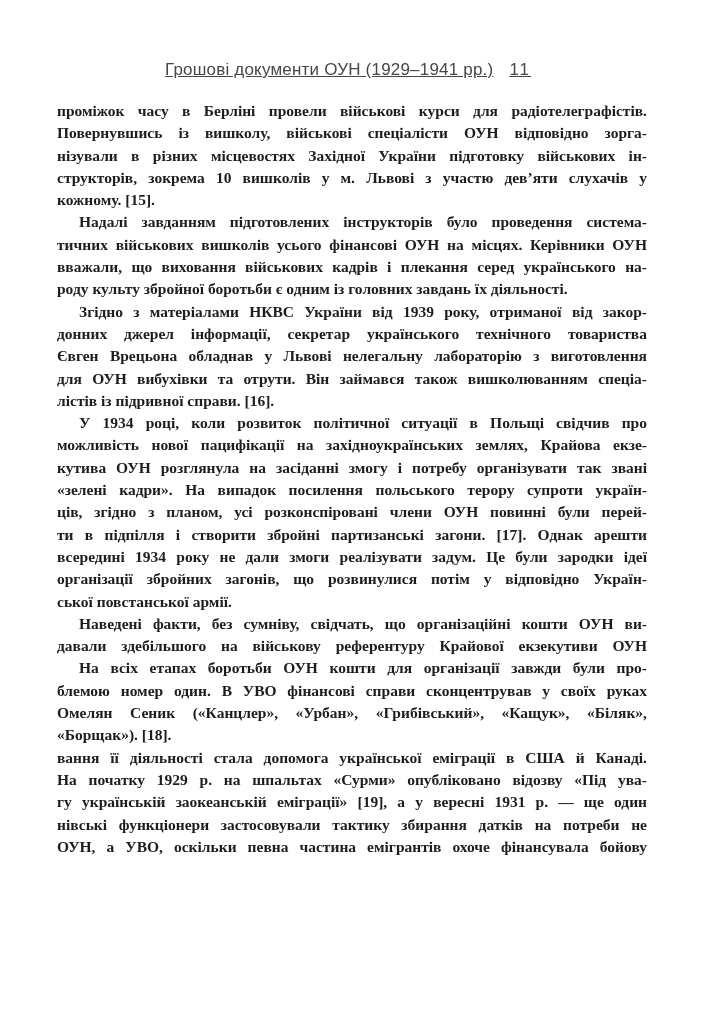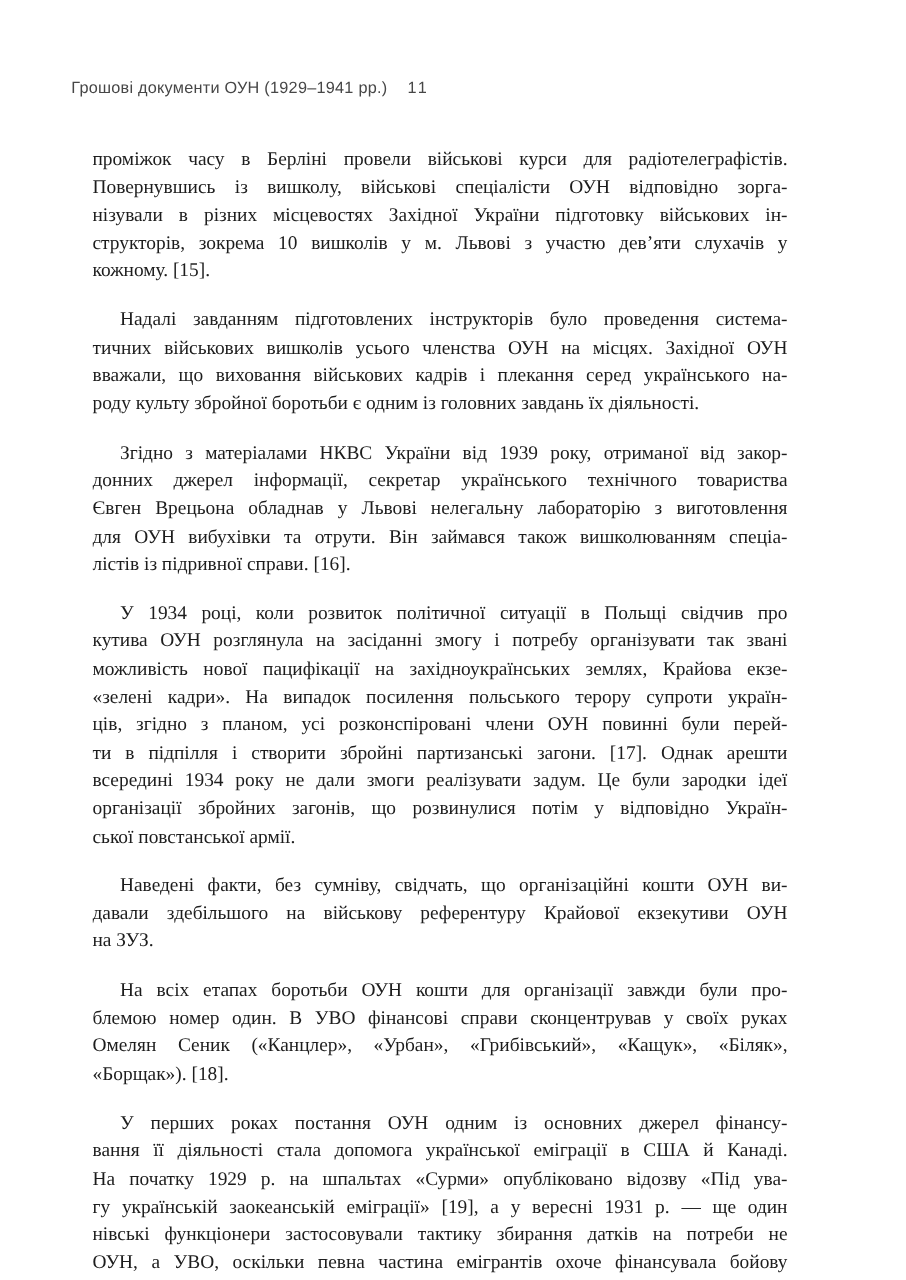--- a/index.html
+++ b/index.html
@@ -14,46 +14,48 @@
     background: #ffffff;
     overflow: hidden;
     font-family: "Liberation Serif", "DejaVu Serif", serif;
   }
   .running-header {
     position: absolute;
     left: 57px;
     top: 61px;
     width: 590px;
     display: flex;
-    justify-content: flex-start;
+    justify-content: center;
     align-items: baseline;
     font-family: "Liberation Sans", "DejaVu Sans", sans-serif;
-    font-size: 13px;
+    font-size: 17px;
     line-height: 17px;
     color: #474747;
+    text-decoration: underline;
   }
   .running-header .header-title {
     letter-spacing: 0.2px;
   }
   .running-header .page-number {
     letter-spacing: 2px;
     padding-right: 8px;
     margin-left: 16px;
   }
   .text-column {
     position: absolute;
     left: 57px;
     top: 100px;
     width: 590px;
     font-size: 15.5px;
     line-height: 22.3px;
     color: #1d1d1d;
   }
   .paragraph {
-    margin: 17px;
+    margin: 0;
+    font-weight: bold;
   }
   .line {
     height: 22.3px;
     overflow: hidden;
     text-align: justify;
     text-align-last: justify;
     white-space: normal;
   }
   .line.last {
     text-align-last: left;
@@ -73,55 +75,53 @@
   <div class="text-column">
       <div class="paragraph">
         <div class="line first">проміжок часу в Берліні провели військові курси для радіотелеграфістів.</div>
         <div class="line">Повернувшись із вишколу, військові спеціалісти ОУН відповідно зорга-</div>
         <div class="line">нізували в різних місцевостях Західної України підготовку військових ін-</div>
         <div class="line">структорів, зокрема 10 вишколів у м. Львові з участю дев’яти слухачів у</div>
         <div class="line last">кожному. [15].</div>
       </div>
       <div class="paragraph indent">
         <div class="line first">Надалі завданням підготовлених інструкторів було проведення система-</div>
-        <div class="line">тичних військових вишколів усього членства ОУН на місцях. Західної ОУН</div>
+        <div class="line">тичних військових вишколів усього фінансові ОУН на місцях. Керівники ОУН</div>
         <div class="line">вважали, що виховання військових кадрів і плекання серед українського на-</div>
         <div class="line last">роду культу збройної боротьби є одним із головних завдань їх діяльності.</div>
       </div>
       <div class="paragraph indent">
         <div class="line first">Згідно з матеріалами НКВС України від 1939 року, отриманої від закор-</div>
         <div class="line">донних джерел інформації, секретар українського технічного товариства</div>
         <div class="line">Євген Врецьона обладнав у Львові нелегальну лабораторію з виготовлення</div>
         <div class="line">для ОУН вибухівки та отрути. Він займався також вишколюванням спеціа-</div>
         <div class="line last">лістів із підривної справи. [16].</div>
       </div>
       <div class="paragraph indent">
         <div class="line first">У 1934 році, коли розвиток політичної ситуації в Польщі свідчив про</div>
+        <div class="line">можливість нової пацифікації на західноукраїнських землях, Крайова екзе-</div>
         <div class="line">кутива ОУН розглянула на засіданні змогу і потребу організувати так звані</div>
-        <div class="line">можливість нової пацифікації на західноукраїнських землях, Крайова екзе-</div>
         <div class="line">«зелені кадри». На випадок посилення польського терору супроти україн-</div>
         <div class="line">ців, згідно з планом, усі розконспіровані члени ОУН повинні були перей-</div>
         <div class="line">ти в підпілля і створити збройні партизанські загони. [17]. Однак арешти</div>
         <div class="line">всередині 1934 року не дали змоги реалізувати задум. Це були зародки ідеї</div>
         <div class="line">організації збройних загонів, що розвинулися потім у відповідно Україн-</div>
         <div class="line last">ської повстанської армії.</div>
       </div>
       <div class="paragraph indent">
         <div class="line first">Наведені факти, без сумніву, свідчать, що організаційні кошти ОУН ви-</div>
         <div class="line">давали здебільшого на військову референтуру Крайової екзекутиви ОУН</div>
-        <div class="line last">на ЗУЗ.</div>
       </div>
       <div class="paragraph indent">
         <div class="line first">На всіх етапах боротьби ОУН кошти для організації завжди були про-</div>
         <div class="line">блемою номер один. В УВО фінансові справи сконцентрував у своїх руках</div>
         <div class="line">Омелян Сеник («Канцлер», «Урбан», «Грибівський», «Кащук», «Біляк»,</div>
         <div class="line last">«Борщак»). [18].</div>
       </div>
       <div class="paragraph indent">
-        <div class="line first">У перших роках постання ОУН одним із основних джерел фінансу-</div>
         <div class="line">вання її діяльності стала допомога української еміграції в США й Канаді.</div>
         <div class="line">На початку 1929 р. на шпальтах «Сурми» опубліковано відозву «Під ува-</div>
         <div class="line">гу українській заокеанській еміграції» [19], а у вересні 1931 р. — ще один</div>
         <div class="line">нівські функціонери застосовували тактику збирання датків на потреби не</div>
         <div class="line">ОУН, а УВО, оскільки певна частина емігрантів охоче фінансувала бойову</div>
       </div>
     </div>
 </div>
 
 </body></html>

